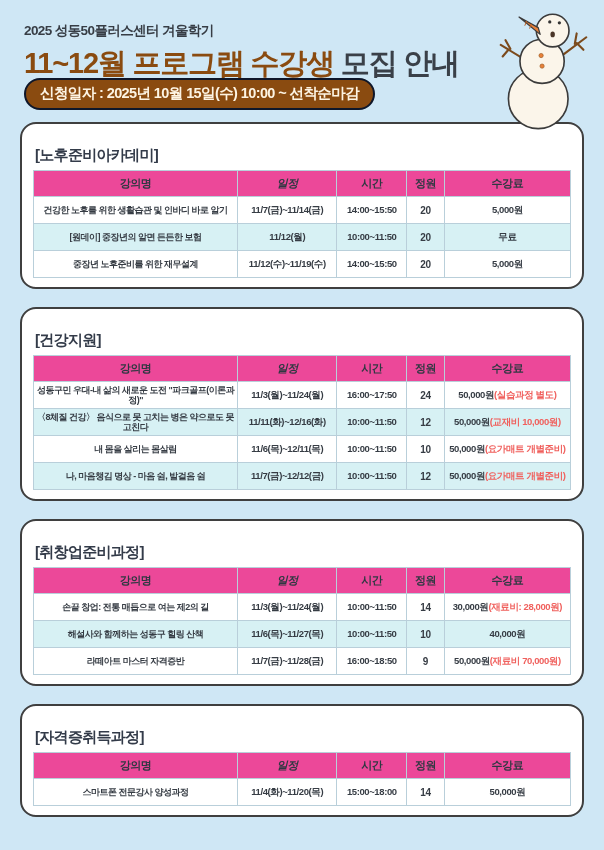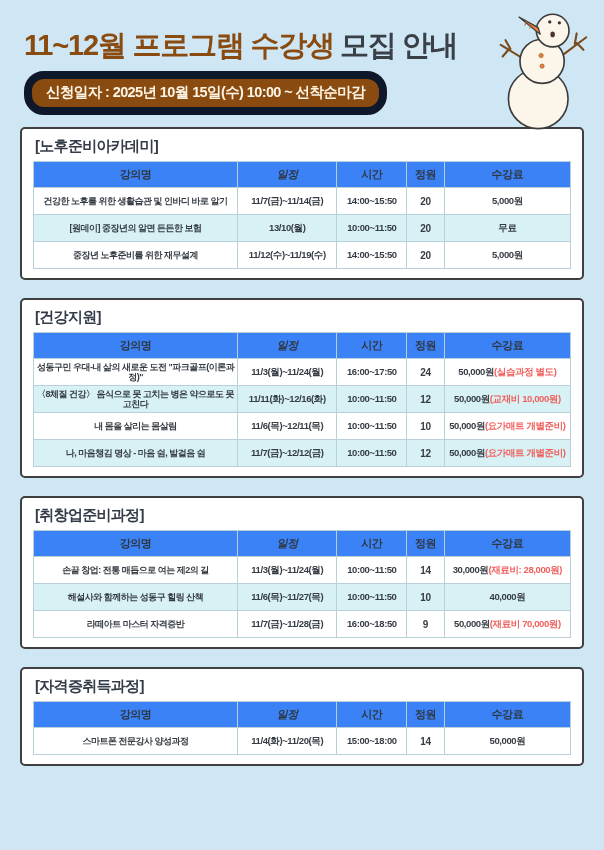--- a/index.html
+++ b/index.html
@@ -7,63 +7,64 @@
   body {
     background:#cfe7f5;
     font-family:"Liberation Sans","DejaVu Sans",sans-serif;
     letter-spacing:-0.3px;
     position:relative;
   }
   .header { position:relative; padding:22px 20px 0 24px; }
   .eyebrow { font-size:13.5px; font-weight:700; color:#373d45; letter-spacing:-0.6px; }
   .title { margin-top:8px; font-size:29px; font-weight:800; letter-spacing:-1.2px; line-height:1.05; white-space:nowrap; }
   .title .t1 { color:#8a4b10; }
-  .title .t2 { color:#3a4048;font-family:Liberation Serif, serif; }
+  .title .t2 { color:#3a4048; }
   .badge {
-    display:inline-block; margin-top:11px;
+    display:inline-block; 
     background:#8a4b10; color:#fdf4e3;
     font-size:14.5px; font-weight:700; letter-spacing:-0.6px;
     padding:4px 14px 5px; border-radius:20px;
-    border:8px solid #0f172a;
+    border:2px solid #0f172a;
   }
   .snowman { position:absolute; top:8px; right:10px; }
 
   main { padding:12px 20px 0; }
   .box {
     background:#ffffff;
     border:2px solid #3f3f3f;
-    border-radius:5px;
-    padding:7px 11px 9px;
+    border-radius:16px;
+    padding:21px 11px 9px;
     margin-bottom:18px;
   }
   .sec-title { font-size:15px; font-weight:700; color:#333b49; letter-spacing:-0.7px; margin:1px 0 5px 2px; }
   table { width:100%; border-collapse:collapse; table-layout:fixed; }
   th, td { border:1px solid #b9cfda; text-align:center; vertical-align:middle; }
   th {
-    background:#3b82f6; color:#2f3842;
+    background:#ec4899; color:#2f3842;
     font-size:11px; font-weight:700; height:26px; letter-spacing:-0.4px;
   }
   th:nth-child(1){ width:38%; }
   th:nth-child(2){ width:18.5%;font-style:italic; }
   th:nth-child(3){ width:13%; }
   th:nth-child(4){ width:7%; }
   th:nth-child(5){ width:23.5%; }
   td { height:27px; color:#363c44; font-weight:700; padding:1px 2px; line-height:1.15; }
   td.c0 { font-size:9px; letter-spacing:-0.5px;margin-top:40px; }
   td.c1, td.c2 { font-size:9.5px; letter-spacing:-0.4px; white-space:nowrap; overflow:hidden; }
   td.c3 { font-size:10px; }
   td.c4 { font-size:9.5px; letter-spacing:-0.4px; white-space:nowrap; overflow:hidden;text-align:center; }
   tbody tr:nth-child(even) td { background:#d7f1f4; }
   .fee-note { color:#f0605d; }
 </style>
 </head>
 <body>
 
 <div class="page">
   <div class="header">
+    <div class="eyebrow">2025 성동50플러스센터 겨울학기</div>
     <h1 class="title"><span class="t1">11~12월 프로그램 수강생</span><span class="t2"> 모집 안내</span></h1>
     <div class="badge">신청일자 : 2025년 10월 15일(수) 10:00 ~ 선착순마감</div>
 
     <svg class="snowman" width="100" height="122" viewBox="0 0 104 126" aria-hidden="true">
 
       <g stroke="#7b4a1c" stroke-width="2.2" stroke-linecap="round" fill="none">
         <path d="M30,52 L7,38"></path>
         <path d="M15,43 L9,50"></path>
         <path d="M17,42 L12,33"></path>
       </g>
@@ -106,21 +107,21 @@
           <tbody>
             <tr>
               <td class="c0">건강한 노후를 위한 생활습관 및 인바디 바로 알기</td>
               <td class="c1">11/7(금)~11/14(금)</td>
               <td class="c2">14:00~15:50</td>
               <td class="c3">20</td>
               <td class="c4"><span class="fee">5,000원</span></td>
             </tr>
             <tr>
               <td class="c0">[원데이] 중장년의 알면 든든한 보험</td>
-              <td class="c1">13/10(월)</td>
+              <td class="c1">11/12(월)</td>
               <td class="c2">10:00~11:50</td>
               <td class="c3">20</td>
               <td class="c4"><span class="fee">무료</span></td>
             </tr>
             <tr>
               <td class="c0">중장년 노후준비를 위한 재무설계</td>
               <td class="c1">11/12(수)~11/19(수)</td>
               <td class="c2">14:00~15:50</td>
               <td class="c3">20</td>
               <td class="c4"><span class="fee">5,000원</span></td>

